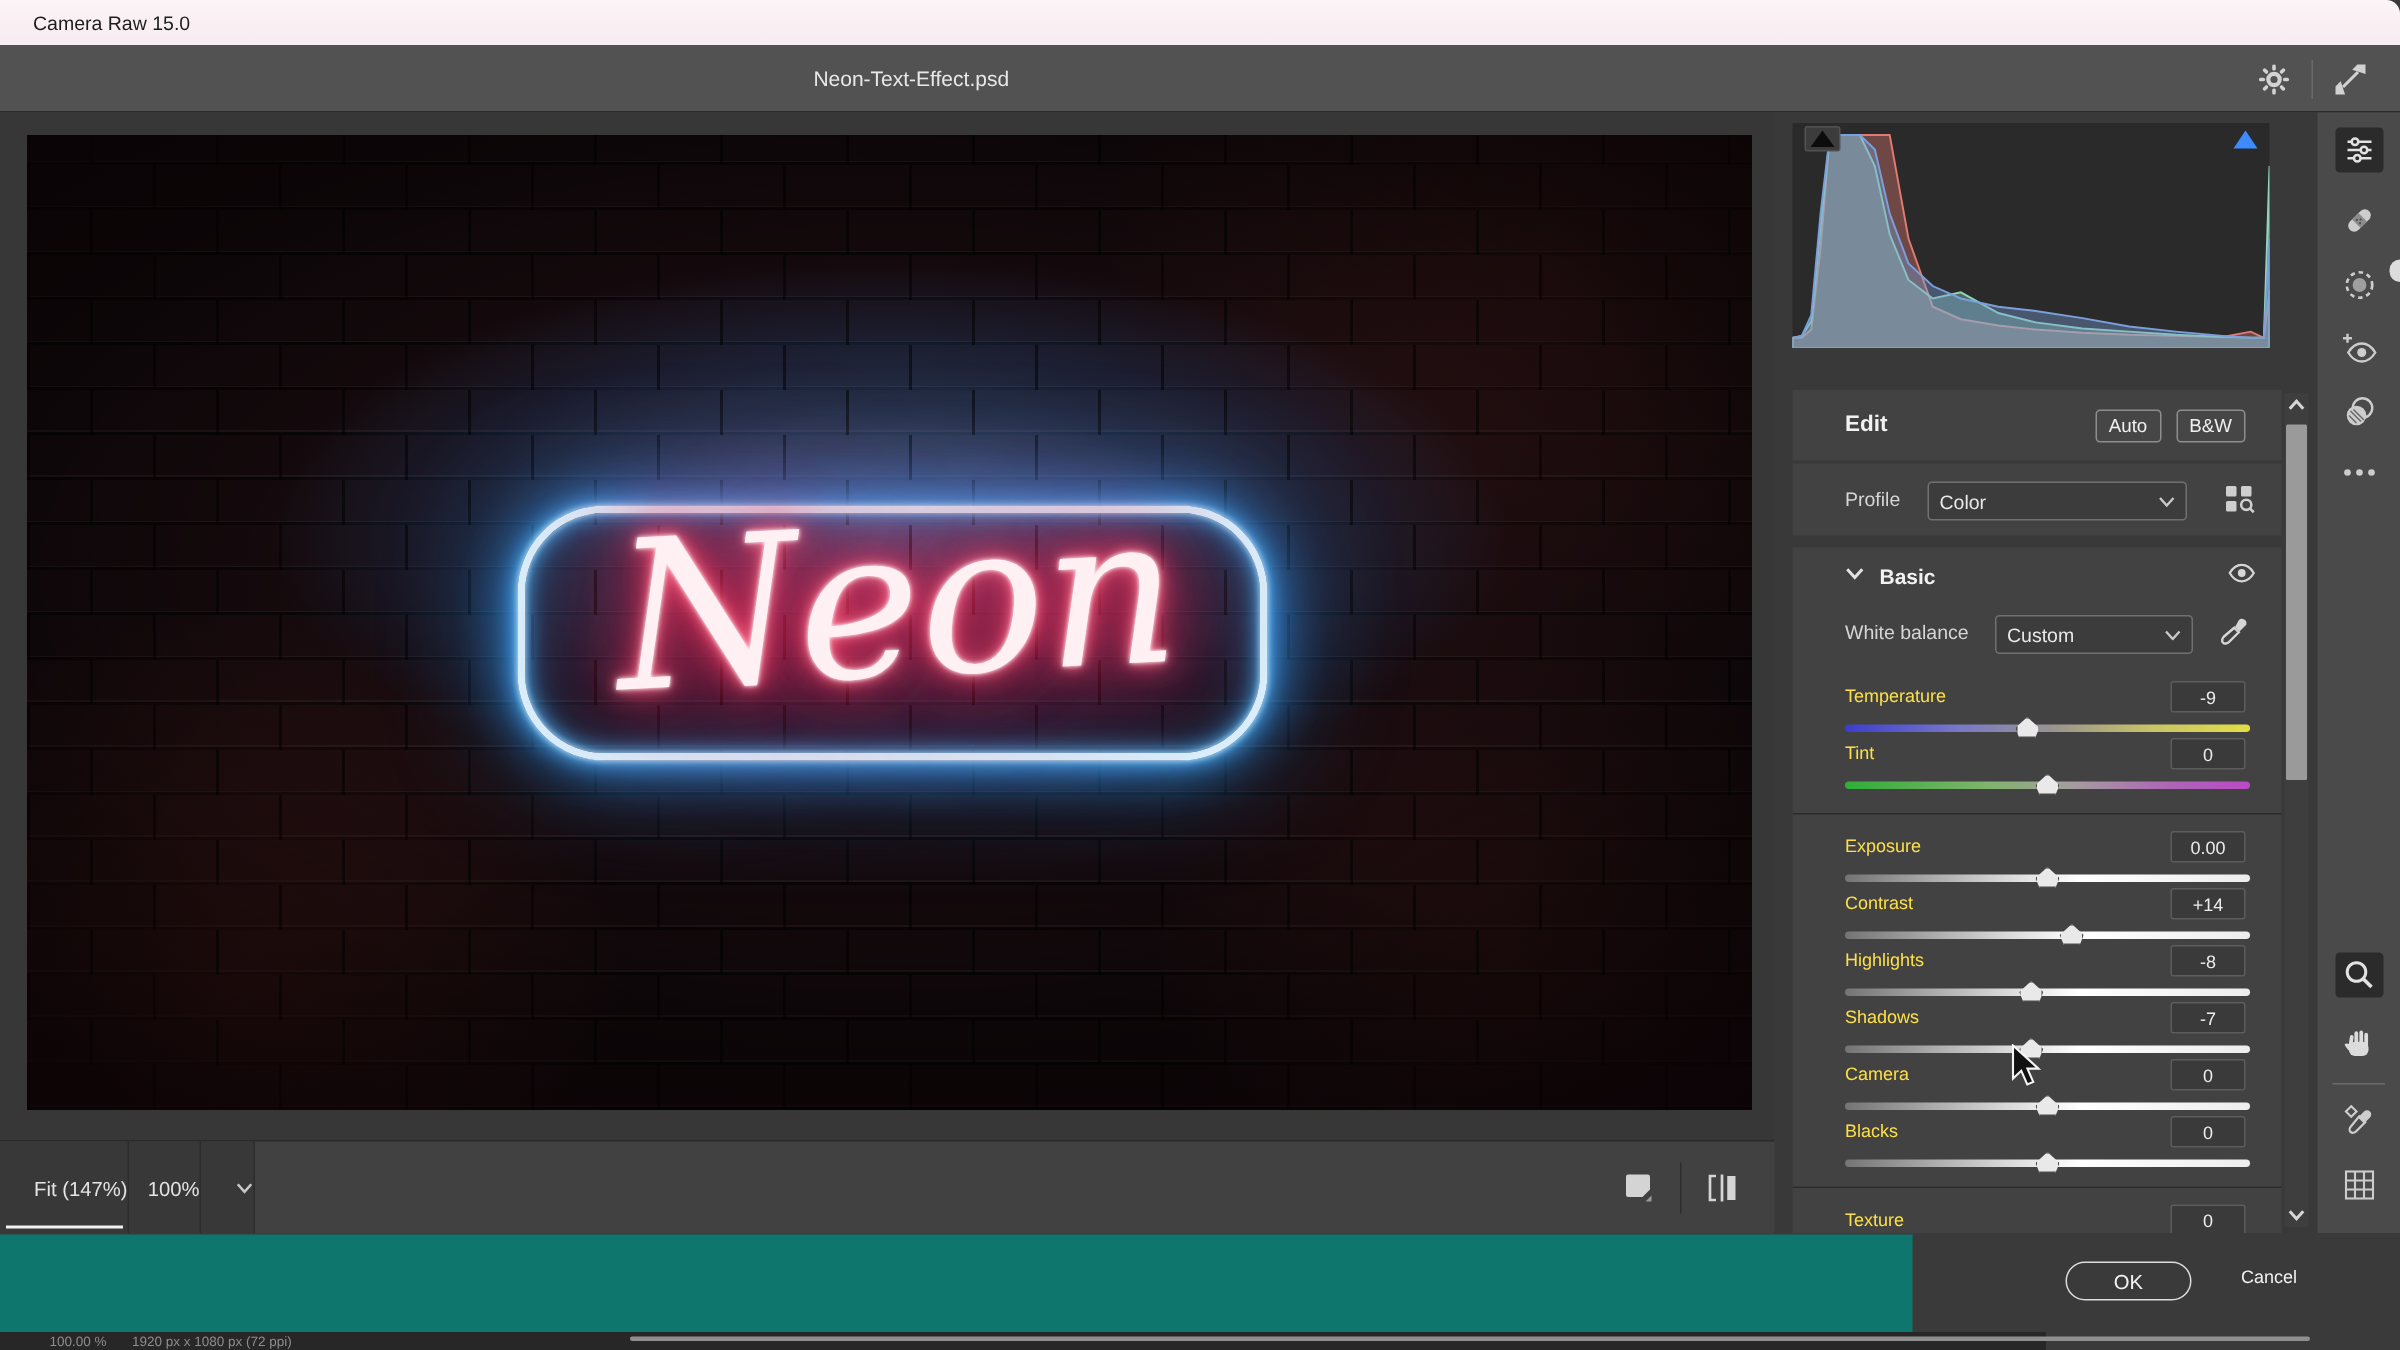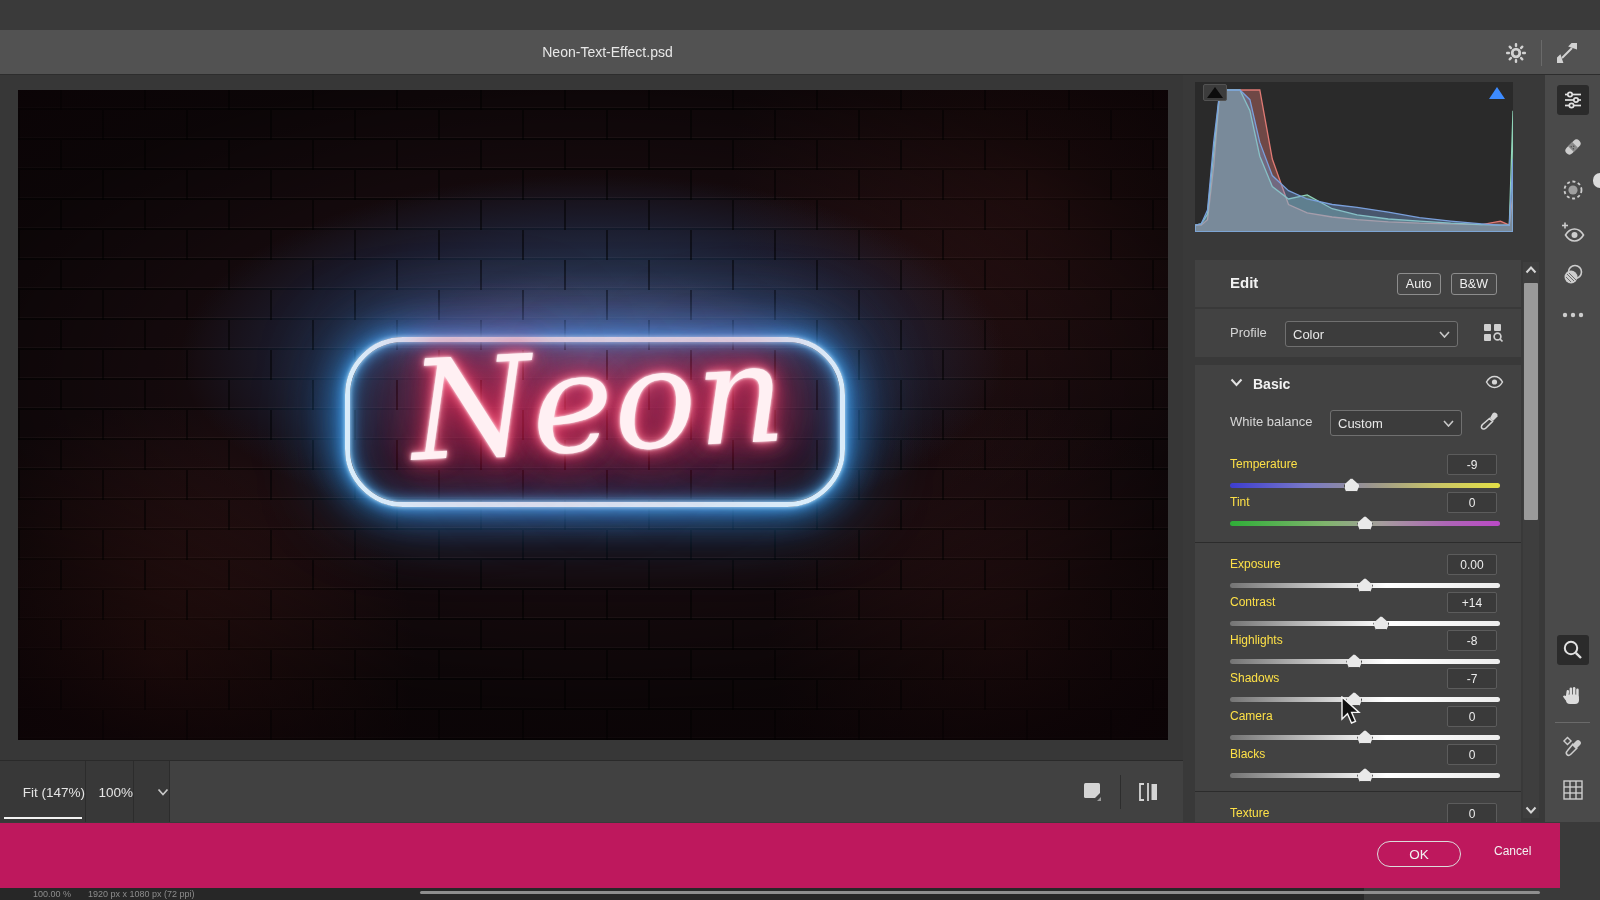--- a/index.html
+++ b/index.html
@@ -93,36 +93,39 @@
 
   
   .zoom-bar { position:absolute; left:0; top:760px; width:1183px; height:62px; background:#414141; border-top:1px solid #2a2a2a; }
   .ztab { position:absolute; top:0; height:62px; background:#383838; border-right:1px solid #2c2c2c; color:#e4e4e4; font-size:13.5px; display:flex; align-items:center; justify-content:flex-end; cursor:pointer; }
   .ztab-fit { left:0; width:86px; } .ztab-100 { left:86px; width:48px; } .ztab-chev { left:134px; width:36px; }
   .ztab-underline { position:absolute; left:4px; bottom:4px; width:78px; height:2px; background:#f2f2f2; }
   .zb-icons { position:absolute; right:22px; top:0; height:62px; display:flex; align-items:center; gap:14px; }
   .zb-vdiv { width:1px; height:34px; background:#2d2d2d; }
 
   
-  .footer-bar { position:absolute; left:0; top:822px; width:1560px; height:66px; background:#be185d; border-top:1px solid #3a3a3a; }
+  .footer-bar { position:absolute; left:0; top:822px; width:1275px; height:66px; background:#0f766e; border-top:1px solid #3a3a3a; }
   .ok-btn { position:absolute; left:1377px; top:18px; width:84px; height:26px; border:1.5px solid #dcdcdc; border-radius:14px; background:transparent; color:#f2f2f2; font-size:13.5px; font-family:"Liberation Sans",sans-serif; cursor:pointer; }
   .cancel-btn { position:absolute; left:1494px; top:21px; background:none; border:none; color:#f2f2f2; font-size:12px; font-family:"Liberation Sans",sans-serif; cursor:pointer; }
   .ps-strip { position:absolute; left:0; top:888px; width:1364px; height:12px; background:#272727; color:#8d8d8d; font-size:9px; }
   .ps-strip span { position:absolute; top:1px; filter:blur(.4px); white-space:nowrap; }
   .ps-zoom { left:33px; } .ps-doc { left:88px; }
   .ps-hscroll { position:absolute; left:420px; top:3px; width:1120px; height:3px; background:#8f8f8f; border-radius:2px; }
 
   svg { display:block; }
   .cursor-svg { position:absolute; left:1340px; top:696px; z-index:50; pointer-events:none; }
 </style>
 </head>
 <body>
 
 <div class="root">
 
+  <div class="titlebar">
+    <span class="titlebar-text">Camera Raw 15.0</span>
+  </div>
 
   <div class="doc-header">
     <span class="doc-title">Neon-Text-Effect.psd</span>
     <div class="header-actions">
       <span class="icon-btn">
         <svg width="22" height="22" viewBox="0 0 22 22">
             <g fill="#d2d2d2">
               <circle cx="11" cy="11" r="5.2"></circle>
               <g>
         <rect x="9.8" y="1" width="2.4" height="4" rx="1"></rect>

